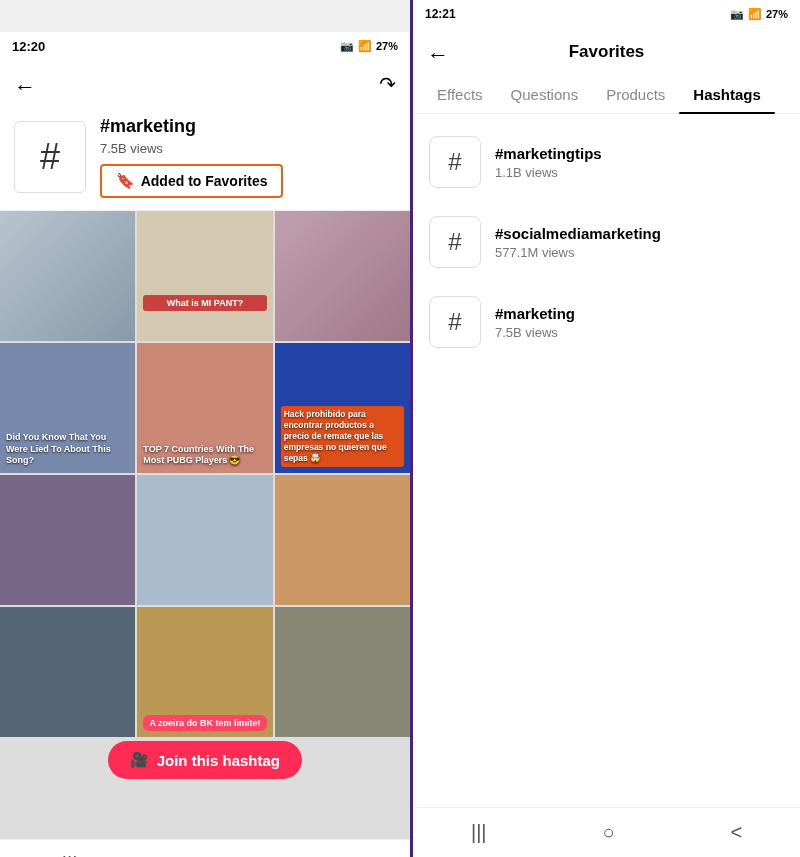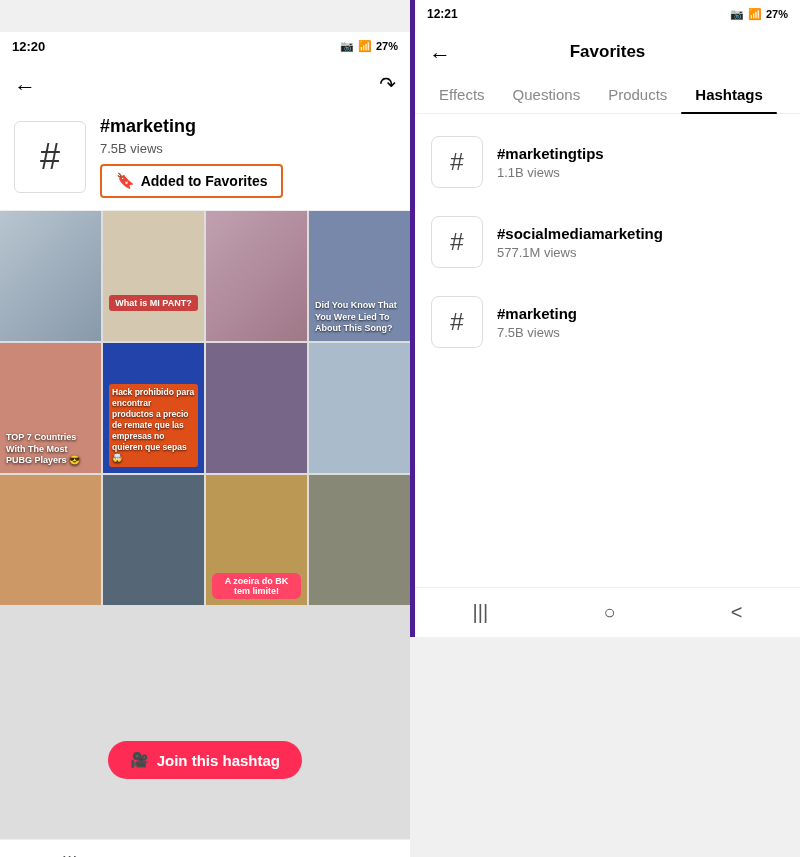--- a/index.html
+++ b/index.html
@@ -99,21 +99,21 @@
       background: #fff;
       margin-top: 4px;
       width: fit-content;
     }
 
     .bookmark-icon { font-size: 15px; color: #333; }
 
     .video-grid {
       flex: 1;
       display: grid;
-      grid-template-columns: repeat(4, 1fr);
+      grid-template-columns: repeat(3, 1fr);
       grid-auto-rows: 130px;
       gap: 2px;
       overflow: hidden;
       background: #ddd;
     }
 
     .video-cell {
       position: relative;
       overflow: hidden;
       background: #888;
@@ -191,26 +191,26 @@
       font-size: 20px;
       color: #555;
       display: flex;
       flex-direction: column;
       align-items: center;
     }
 
     
     .right-panel {
       width: 390px;
-      height: 637px;
+      height: 857px;
       background: #fff;
       display: flex;
       flex-direction: column;
       margin-left: auto;
-      border-left: 5px solid #4c1d95;
+      border-left: 3px solid #4c1d95;
     }
 
     .r-status-bar {
       height: 28px;
       background: #fff;
       display: flex;
       align-items: center;
       justify-content: space-between;
       padding: 0 12px;
       font-size: 12px;

